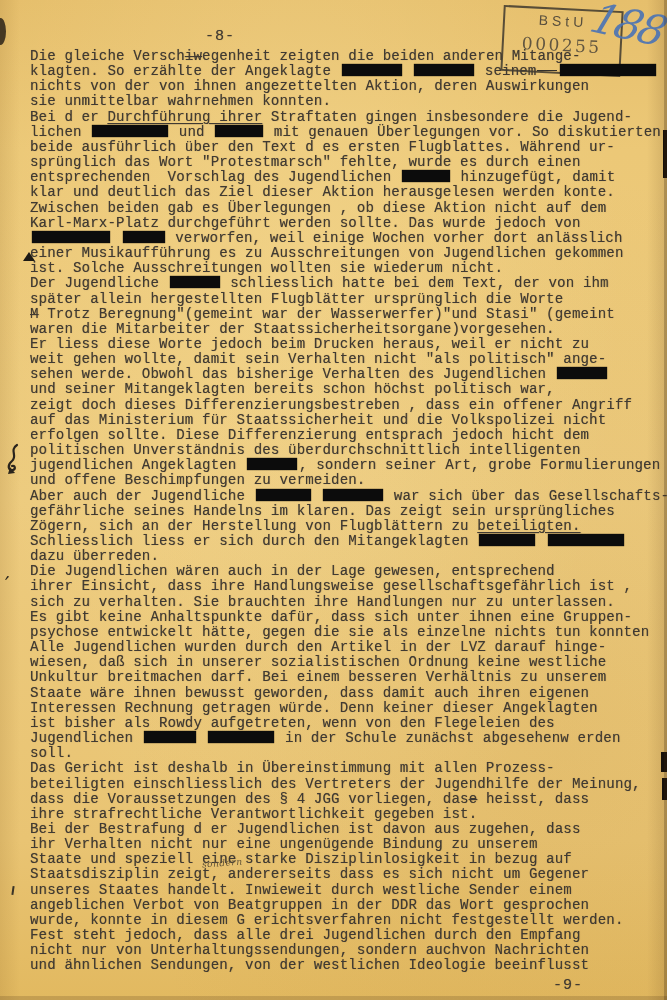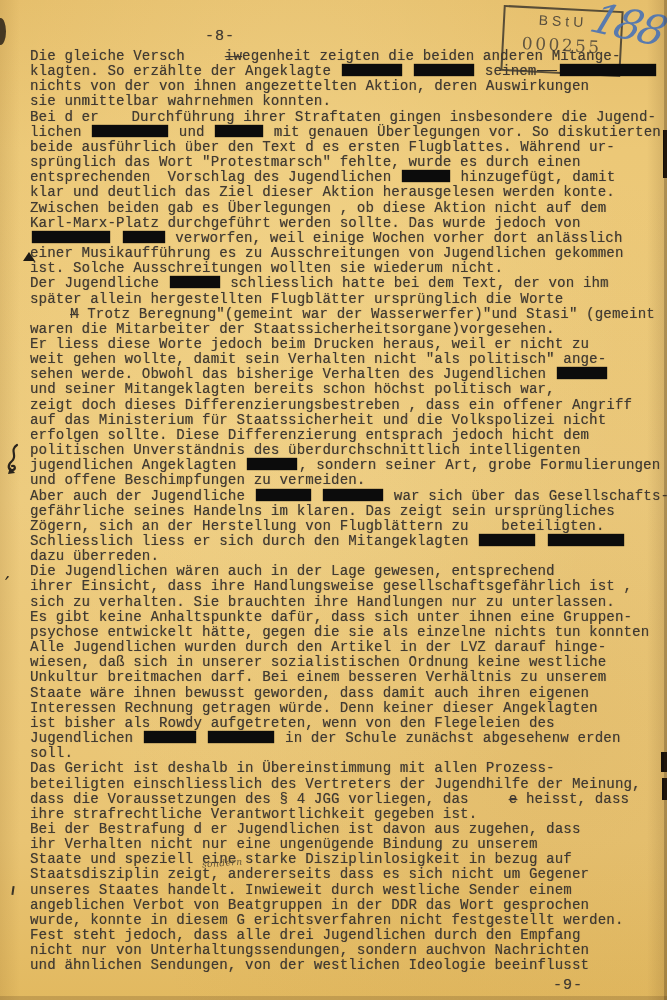--- a/index.html
+++ b/index.html
@@ -20,22 +20,22 @@
     position:absolute;left:30px;top:49px;
     font-size:14px;line-height:15.16px;letter-spacing:0.2px;
     text-shadow:0.3px 0.3px 0.7px rgba(66,56,44,0.55);
     white-space:pre;
   }
   .line{white-space:pre;height:15.16px;position:relative;}
   .redact{
     display:inline-block;height:12px;background:#0c0c0c;
     vertical-align:-1px;margin:0 2px;box-shadow:0 0 1px #000;
   }
-  .ul{text-underline-offset:2px;text-decoration-thickness:1.4px;margin-left:24px;}
-  .st{text-decoration:line-through;text-decoration-thickness:1.3px;margin-left:40px;}
+  .ul{text-decoration:underline;text-underline-offset:2px;text-decoration-thickness:1.4px;}
+  .st{text-decoration:line-through;text-decoration-thickness:1.3px;}
   .dash{
     display:inline-block;height:1.6px;background:#33302a;
     vertical-align:4px;margin:0 1px;
   }
   .page-num{
     position:absolute;
     font-family:"Liberation Mono","DejaVu Sans Mono",monospace;
     font-size:15px;letter-spacing:1px;
     text-shadow:0.3px 0.3px 0.7px rgba(66,56,44,0.5);
   }

